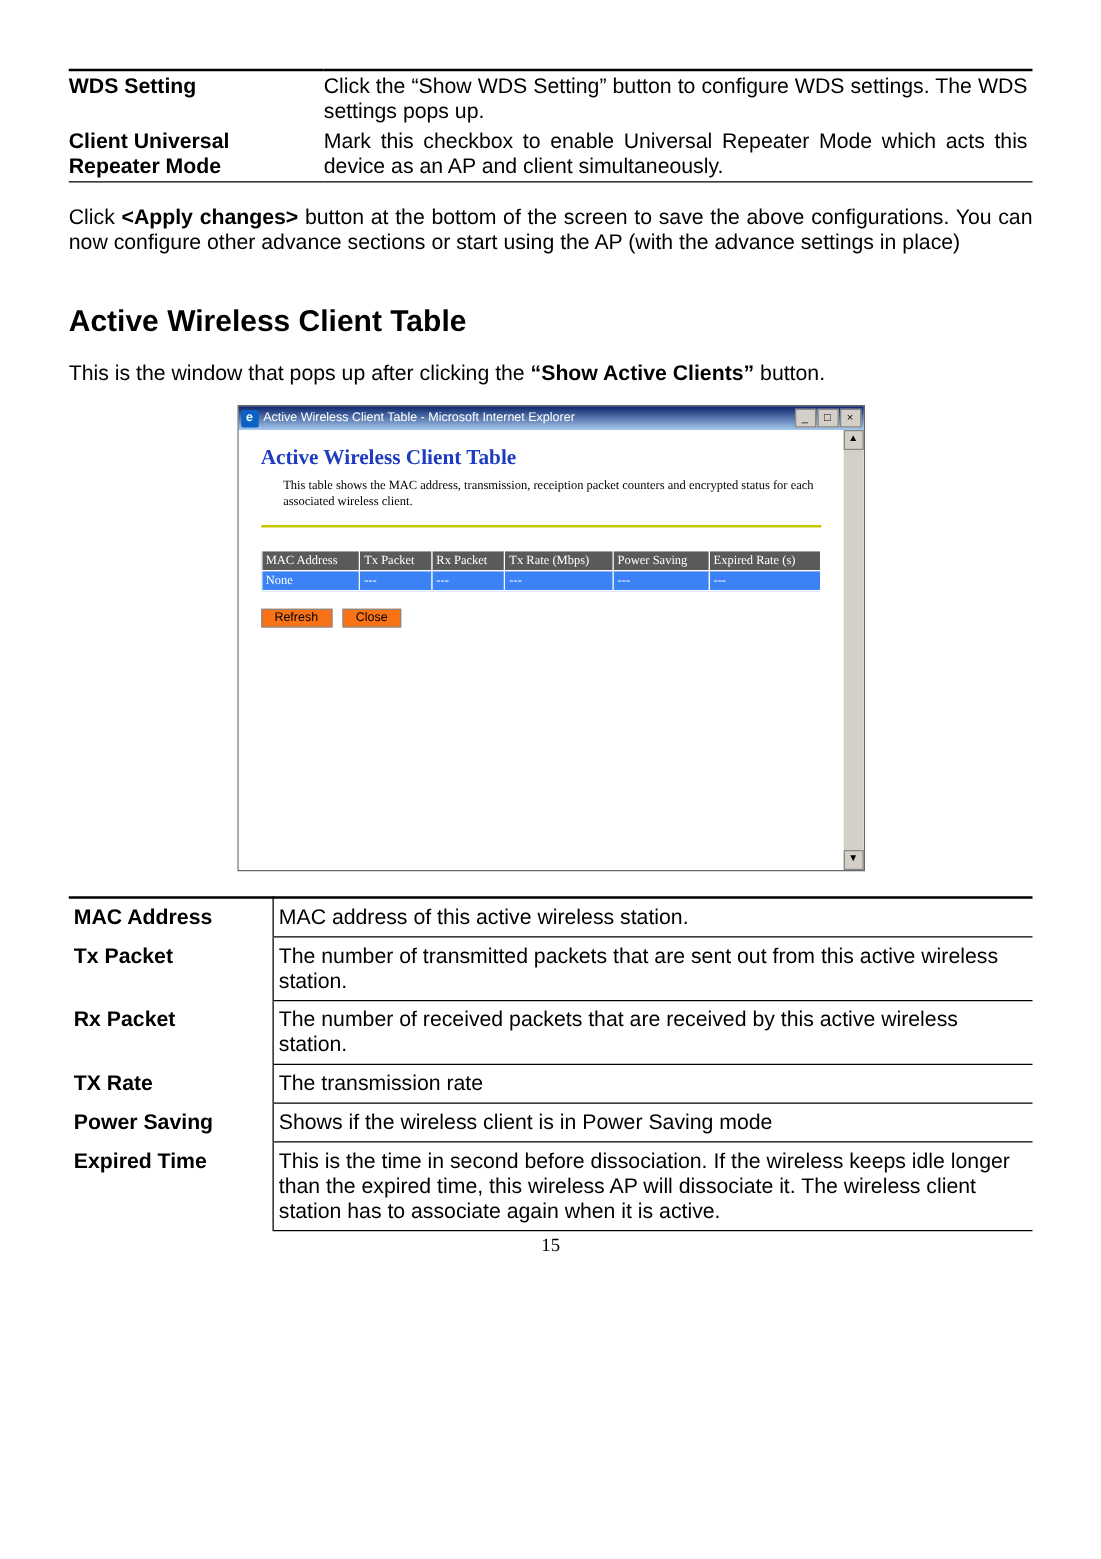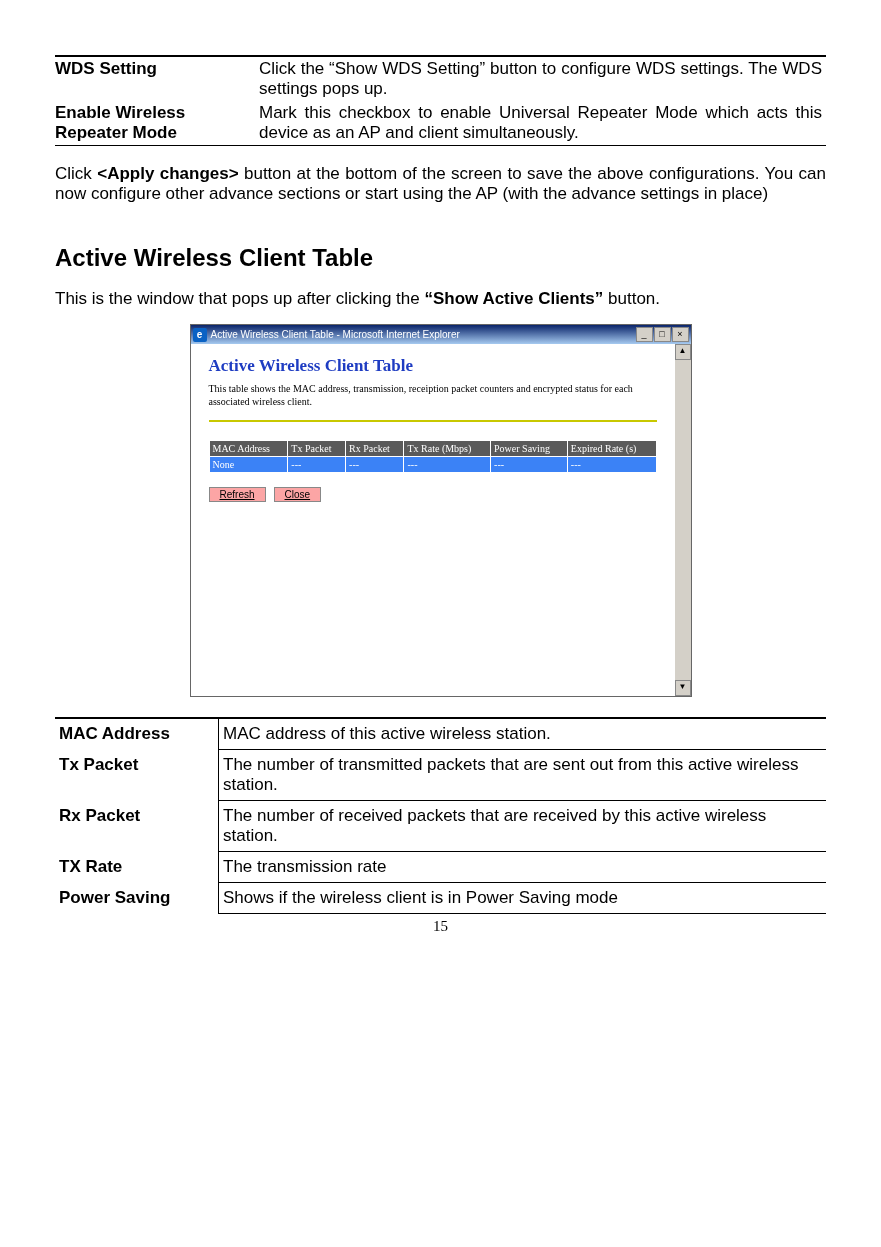--- a/index.html
+++ b/index.html
@@ -130,20 +130,21 @@
     font-size: 17px;
     font-weight: bold;
     margin: 0 0 6px 0;
   }
   .ie-desc {
     font-family: "Times New Roman", serif;
     font-size: 10px;
     color: #000;
     line-height: 1.3;
     margin-bottom: 12px;
+    margin-left: 18px;
   }
   .hr-yellow {
     height: 2px;
     background: #c8c800;
     margin: 6px 0 18px 0;
   }
   .client-table {
     width: 100%;
     border-collapse: collapse;
     font-family: "Times New Roman", serif;
@@ -163,24 +164,23 @@
     background: #3b82f6;
   }
   .ie-buttons {
     margin-top: 14px;
     display: flex;
     gap: 8px;
   }
   .ie-button {
     font-family: Tahoma, sans-serif;
     font-size: 10px;
-    background: #fca5a5;
+    background: #f97316;
     border: 1px solid #888;
     padding: 1px 10px;
-    text-decoration: underline;
   }
   .def-table {
     width: 100%;
     border-collapse: collapse;
     border-top: 2.5px solid #000;
     margin-top: 15px;
   }
   .def-table td {
     vertical-align: top;
     padding: 5px 4px;
@@ -202,21 +202,21 @@
 </head>
 <body>
 
 <table class="top-table">
   <tbody>
       <tr>
     <td class="term">WDS Setting</td>
     <td class="desc">Click the “Show WDS Setting” button to configure WDS settings. The WDS settings pops up.</td>
   </tr>
   <tr>
-    <td class="term">Enable Wireless Repeater Mode</td>
+    <td class="term">Client Universal Repeater Mode</td>
     <td class="desc">Mark this checkbox to enable Universal Repeater Mode which acts this device as an AP and client simultaneously.</td>
   </tr>
 </tbody>
   </table>
 
 <p class="para">
   <span>Click </span><b>&lt;Apply changes&gt;</b><span> button at the bottom of the screen to save the above configurations. You can now configure other advance sections or start using the AP (with the advance settings in place)</span>
 </p>
 
 <h2>Active Wireless Client Table</h2>
@@ -289,16 +289,20 @@
     <td>The number of received packets that are received by this active wireless station.</td>
   </tr>
   <tr>
     <td class="dterm">TX Rate</td>
     <td>The transmission rate</td>
   </tr>
   <tr>
     <td class="dterm">Power Saving</td>
     <td>Shows if the wireless client is in Power Saving mode</td>
   </tr>
+  <tr>
+    <td class="dterm">Expired Time</td>
+    <td>This is the time in second before dissociation. If the wireless keeps idle longer than the expired time, this wireless AP will dissociate it. The wireless client station has to associate again when it is active.</td>
+  </tr>
 </tbody>
   </table>
 
 <div class="page-num">15</div>
 
 </body></html>

